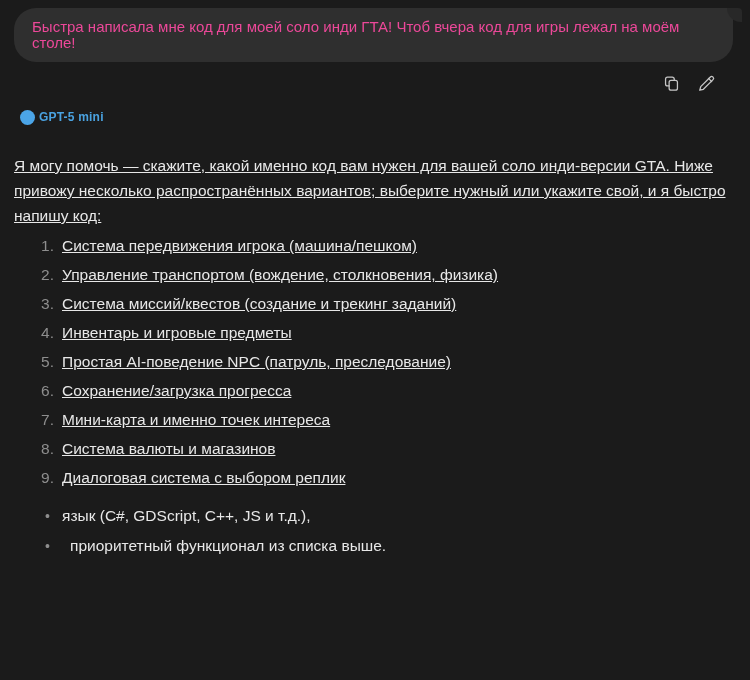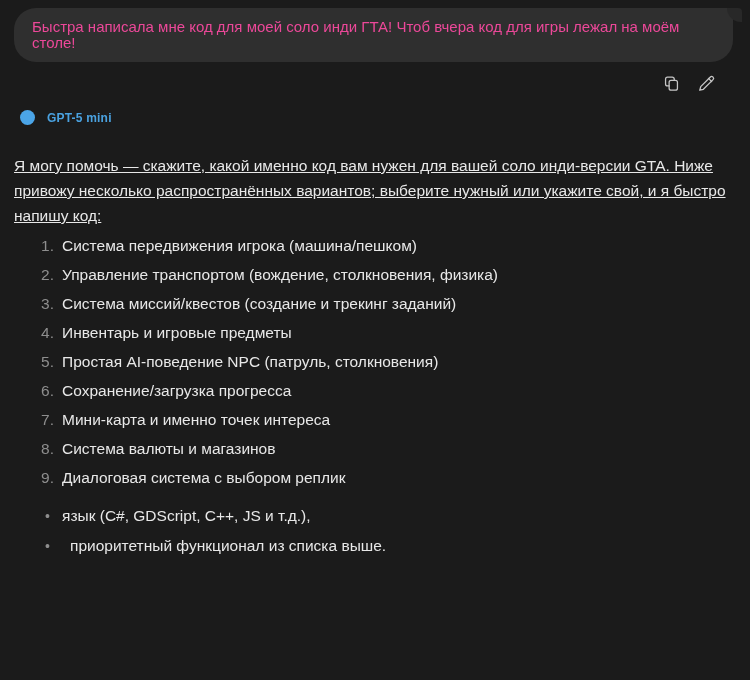--- a/index.html
+++ b/index.html
@@ -55,22 +55,21 @@
     color: #c6c6c6;
     display: flex;
     align-items: center;
     justify-content: center;
   }
   .icon-btn svg { width: 19px; height: 19px; stroke: #c6c6c6; fill: none; stroke-width: 1.6; stroke-linecap: round; stroke-linejoin: round; }
 
   
   .model-row {
     display: flex;
-    align-items: center;
-    gap: 12px;
+    gap: 4px;
     margin-top: 17px;
     padding-left: 6px;
   }
   .model-dot {
     width: 15px;
     height: 15px;
     border-radius: 50%;
     background: #4ba5e8;
     flex: 0 0 auto;
   }
@@ -95,21 +94,21 @@
   .num-list { margin-top: 6px; }
   .num-row { display: flex; line-height: 24px; }
   .num-row + .num-row { margin-top: 5px; }
   .num {
     width: 40px;
     flex: 0 0 auto;
     text-align: right;
     margin-right: 8px;
     color: #8e8e8e;
   }
-  .num-text { flex: 1; }
+  .num-text { flex: 1; text-decoration: underline; }
 
   .bullet-list { margin-top: 14px; }
   .bullet-row { display: flex; line-height: 24px; }
   .bullet-row + .bullet-row { margin-top: 6px; gap: 8px; }
   .dot {
     width: 36px;
     flex: 0 0 auto;
     text-align: right;
     margin-right: 12px;
     color: #8e8e8e;
@@ -169,21 +168,21 @@
           <span class="num-text">Система миссий/квестов (создание и трекинг заданий)</span>
         </div>
 
         <div class="num-row">
           <span class="num">4.</span>
           <span class="num-text">Инвентарь и игровые предметы</span>
         </div>
 
         <div class="num-row">
           <span class="num">5.</span>
-          <span class="num-text">Простая AI-поведение NPC (патруль, столкновения)</span>
+          <span class="num-text">Простая AI-поведение NPC (патруль, преследование)</span>
         </div>
 
         <div class="num-row">
           <span class="num">6.</span>
           <span class="num-text">Сохранение/загрузка прогресса</span>
         </div>
 
         <div class="num-row">
           <span class="num">7.</span>
           <span class="num-text">Мини-карта и именно точек интереса</span>

